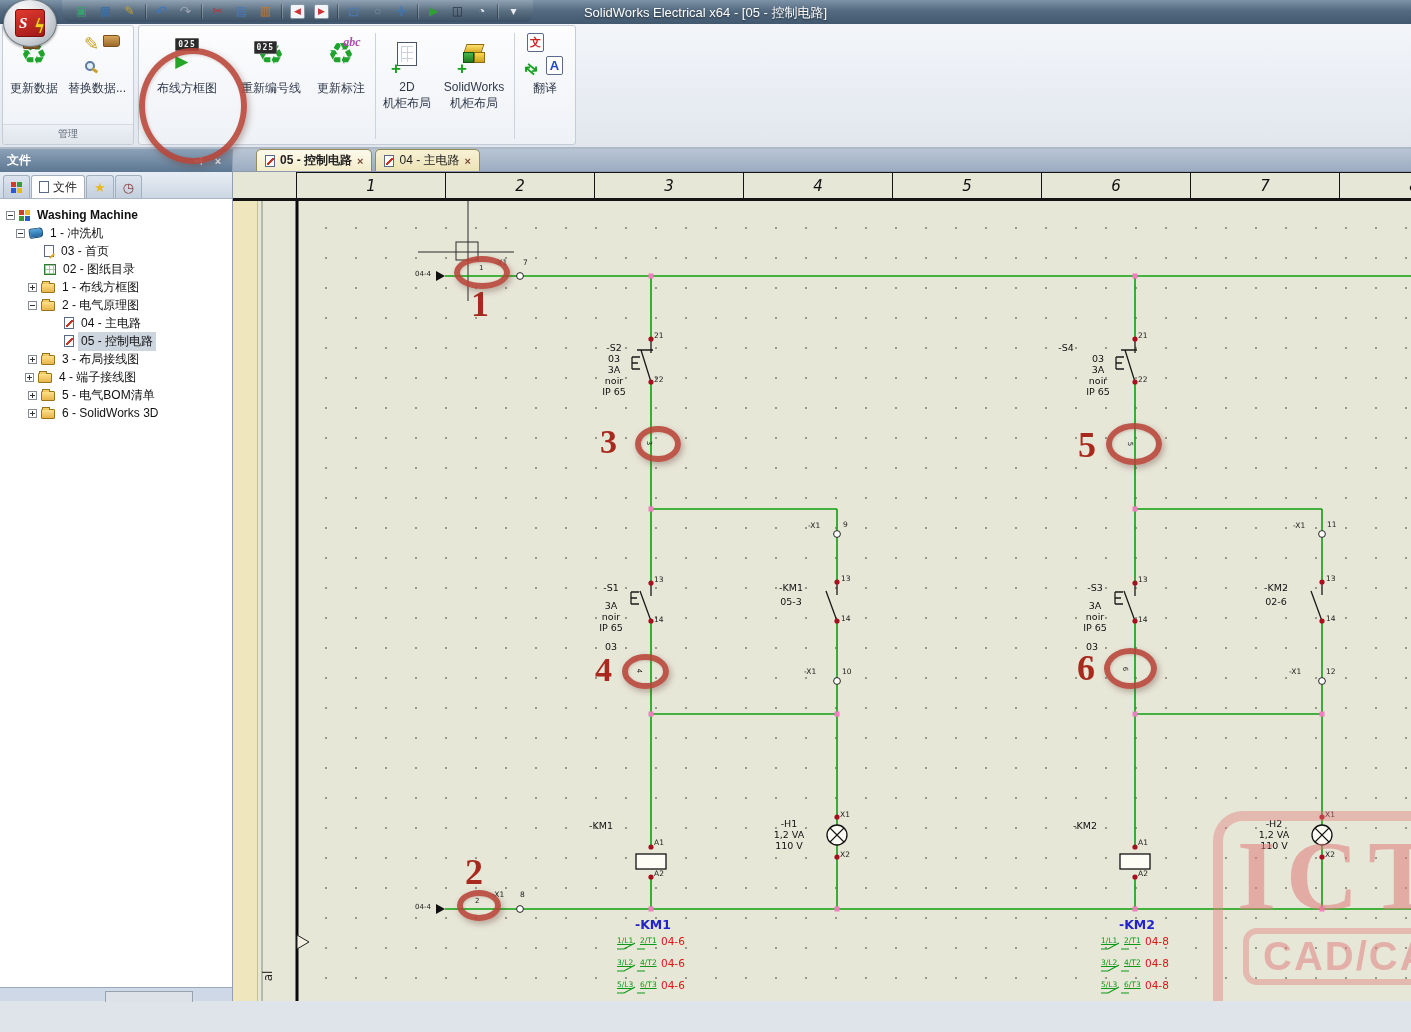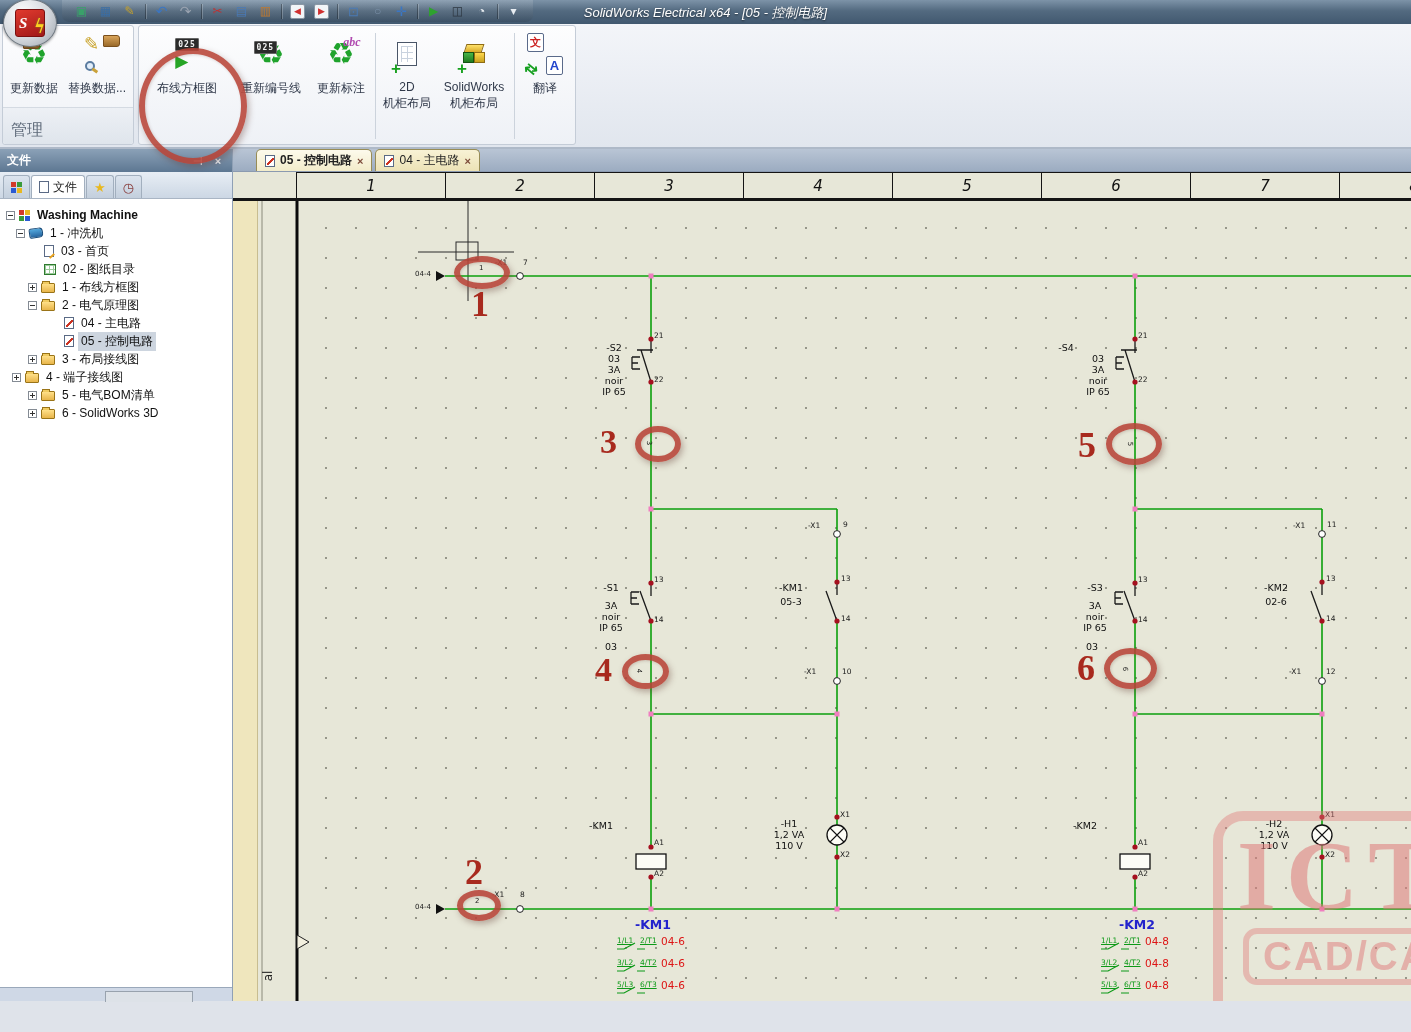--- a/index.html
+++ b/index.html
@@ -1,21 +1,21 @@
 <!DOCTYPE html>
 <html><head>
 <meta charset="utf-8">
 <style>
   html,body{margin:0;padding:0;background:#9fb0c2;}
   *{box-sizing:border-box;}
   .app{position:relative;width:1411px;height:1032px;overflow:hidden;background:#dfe3ea;font-family:"Liberation Sans",sans-serif;}
 
   
   .titlebar{position:relative;height:24px;background:linear-gradient(180deg,#7d93a8,#536a80 45%,#41586f);}
-  .wtitle{position:absolute;top:4px;left:0;right:0;text-align:center;color:#fff;font-size:13px;text-shadow:0 1px 2px rgba(0,0,0,.55);font-style:italic;}
+  .wtitle{position:absolute;top:4px;left:0;right:0;text-align:center;color:#fff;font-size:13px;text-shadow:0 1px 2px rgba(0,0,0,.55);}
   .orb{position:absolute;left:3px;top:-1px;width:54px;height:48px;border-radius:50%;z-index:20;
        background:radial-gradient(circle at 35% 28%,#fcfcfc,#d4d8dd 55%,#98a0a9);border:1px solid #6f7880;
        display:flex;align-items:center;justify-content:center;box-shadow:0 1px 3px rgba(0,0,0,.4);}
   .orb-cube{position:relative;width:30px;height:28px;background:linear-gradient(160deg,#e03a2e,#a01818);border:1px solid #7a0f0f;border-radius:3px;
        color:#fff;font:italic bold 15px "Liberation Serif",serif;display:flex;align-items:center;justify-content:flex-start;padding-left:3px;}
   .orb-bolt{position:absolute;right:0px;bottom:-2px;color:#ffd21e;font-size:20px;font-weight:bold;text-shadow:0 0 2px #7a3;}
   .qat{position:absolute;left:62px;top:0;height:22px;display:flex;align-items:center;gap:1px;padding:0 8px;
        background:linear-gradient(rgba(255,255,255,.14),rgba(0,0,0,.10));border-radius:0 0 7px 7px;}
   .qi{width:23px;height:19px;display:flex;align-items:center;justify-content:center;font-size:12px;border-radius:3px;cursor:default;}
   .qsep{width:1px;height:15px;background:rgba(0,0,0,.30);box-shadow:1px 0 0 rgba(255,255,255,.22);margin:0 3px;}
@@ -24,21 +24,21 @@
   
   .menubar{position:relative;height:31px;background:linear-gradient(#f4f8fc,#dde6f2);border-bottom:1px solid #c2cddc;
        display:flex;align-items:flex-end;padding-left:64px;font-size:12.5px;color:#1d2530;z-index:5;}
   .mitem{padding:6px 13px 7px;white-space:nowrap;}
   .mitem.active{background:linear-gradient(#ffffff,#f0f6fc);border:1px solid #b7c4d5;border-bottom:none;border-radius:3px 3px 0 0;padding-bottom:8px;margin-bottom:-1px;}
 
   
   .ribbon{position:relative;height:125px;background:linear-gradient(#f3f5f9,#e1e6ee);border-bottom:2px solid #aeb9c8;display:flex;gap:4px;padding:1px 0 0 2px;z-index:4;}
   .grp{border:1px solid #c4ccd7;border-radius:3px;background:linear-gradient(#fdfdfe,#eef1f6);display:flex;flex-direction:column;height:120px;}
   .grp-body{flex:1;display:flex;align-items:stretch;padding:2px 2px 0;}
-  .grp-label{font-size:16px;color:#5e6a79;padding:12px 8px 3px;background:linear-gradient(#edf0f5,#dfe5ec);border-top:1px solid #d4dae2;border-radius:0 0 3px 3px;}
+  .grp-label{text-align:center;font-size:10px;color:#5e6a79;padding:2px 8px 3px;background:linear-gradient(#edf0f5,#dfe5ec);border-top:1px solid #d4dae2;border-radius:0 0 3px 3px;}
   .rbtn{display:flex;flex-direction:column;align-items:center;padding:5px 5px 2px;font-size:12px;color:#30394a;gap:5px;min-width:56px;}
   .rbtn .ic{height:42px;display:flex;align-items:center;justify-content:center;position:relative;}
   .vsep{width:1px;background:#ccd3dc;margin:5px 2px;}
   .recy{font-size:30px;color:#1fa32c;line-height:1;}
   .book-ic{position:absolute;width:17px;height:12px;background:linear-gradient(#d9a45a,#9a6a2a);border:1px solid #7a4f1c;border-radius:1px 3px 3px 1px;left:2px;top:4px;}
   .mag-ic{position:absolute;right:2px;bottom:4px;width:10px;height:10px;border:2.5px solid #5b7ca0;border-radius:50%;background:rgba(220,235,250,.8);}
   .mag-ic::after{content:"";position:absolute;width:6px;height:2.5px;background:#caa23a;right:-5px;bottom:-2px;transform:rotate(35deg);}
   .counter{background:#2b2b2b;color:#f2f2f2;font:bold 8px "DejaVu Sans Mono",monospace;padding:1px 2px;border:1px solid #666;border-radius:1px;letter-spacing:1px;}
   .playtri{color:#26a526;font-size:17px;line-height:1;}
   .doc-ic{width:20px;height:24px;background:#fff;border:1.5px solid #4a5668;position:relative;}
@@ -318,21 +318,21 @@
         </div>
         <div class="trow" style="padding-left:64px">
           <span class="page-ic draw"></span>
           <span class="lab sel">05 - 控制电路</span>
         </div>
         <div class="trow" style="padding-left:28px">
           <span class="eb plus"></span>
           <span class="folder"></span>
           <span class="lab">3 - 布局接线图</span>
         </div>
-        <div class="trow" style="padding-left:12px">
+        <div class="trow" style="padding-left:25px">
           <span class="eb plus"></span>
           <span class="folder"></span>
           <span class="lab">4 - 端子接线图</span>
         </div>
         <div class="trow" style="padding-left:28px">
           <span class="eb plus"></span>
           <span class="folder"></span>
           <span class="lab">5 - 电气BOM清单</span>
         </div>
         <div class="trow" style="padding-left:28px">

